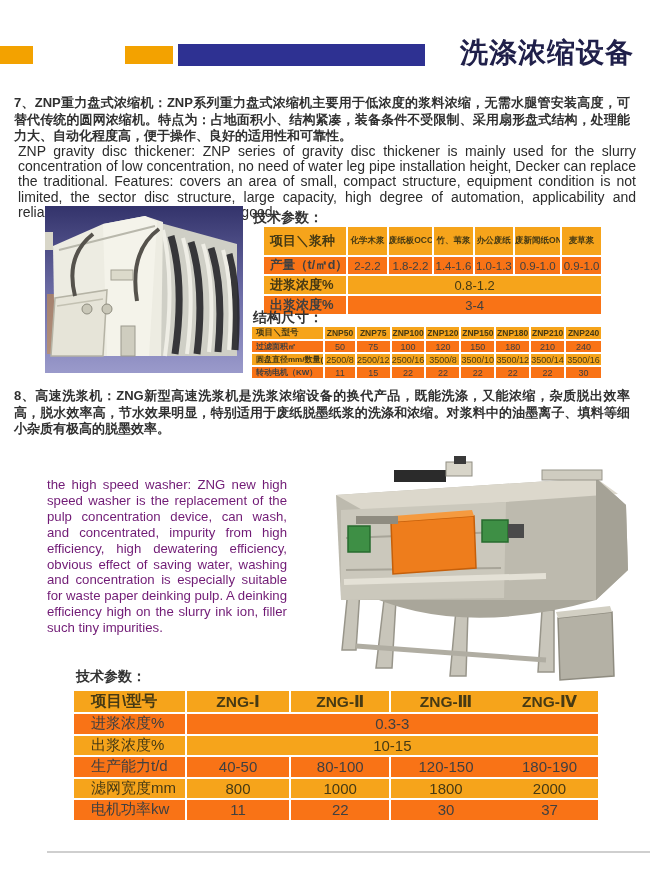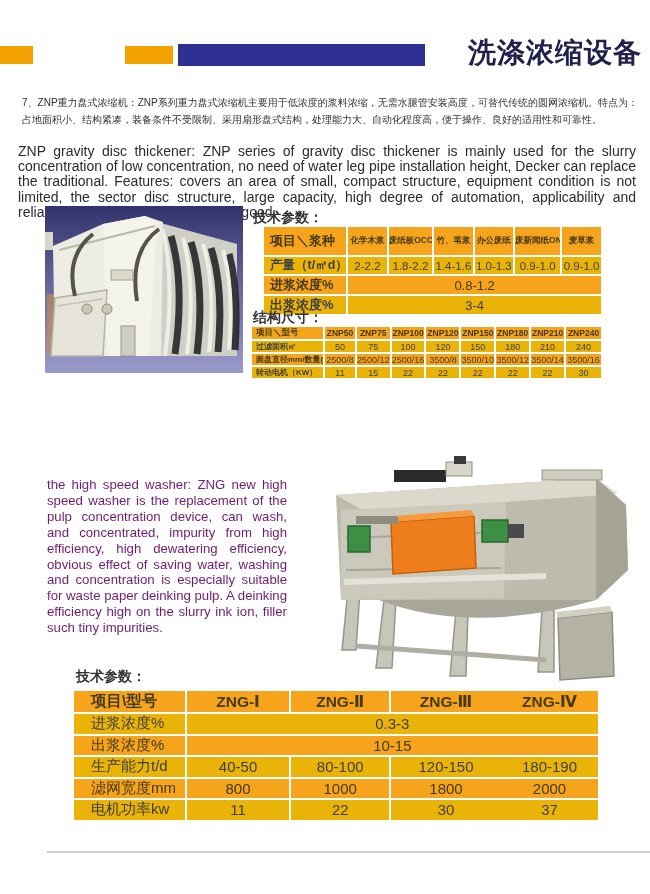--- a/index.html
+++ b/index.html
@@ -9,28 +9,28 @@
     position:relative; width:650px; height:894px; margin:0 auto;
     background:#ffffff; overflow:hidden; color:#3a3a3a;
   }
   
   .hbar { position:absolute; }
   .bar-orange { background:#F3A200; }
   .bar-blue   { background:#2E3192; }
   .logo-wrap { position:absolute; left:34px; top:34px; width:92px; height:62px; }
   .logo-wrap svg { display:block; }
   .page-title {
-    position:absolute; right:8px; top:34px; width:220px;
+    position:absolute; right:16px; top:34px; width:220px;
     font-size:28px; font-weight:bold; letter-spacing:1px;
     color:#20204A; text-align:right;
   }
   
   .para-cn {
-    position:absolute; left:22px; width:616px;
-    font-size:10px; line-height:16.5px; font-weight:400;
+    position:absolute; left:14px; width:616px;
+    font-size:13px; line-height:16.5px; font-weight:700;
     color:#303030; text-align:justify;
   }
   .para-en {
     position:absolute; left:18px; width:618px;
     font-size:14px; line-height:15.2px; font-weight:400;
     color:#2b2b2b; text-align:justify;
   }
   #sec7-cn { top:95px; }
   #sec7-en { top:144px; }
   #sec8-cn { top:388px; }
@@ -42,21 +42,21 @@
     position:absolute; font-size:14px; font-weight:600; color:#333;
   }
   #lbl-tech1   { left:253px; top:209px; }
   #lbl-struct  { left:253px; top:309px; }
   #lbl-tech2   { left:76px;  top:668px; }
   
   table { border-collapse:separate; border-spacing:0; table-layout:fixed; }
   td { border-bottom:2px solid #fff; vertical-align:middle; overflow:hidden; white-space:nowrap; }
   .gap { border-right:2px solid #fff; }
   .or { background:#F6A41B; color:#463a14; }
-  .gr { background:#eab308; color:#404040; }
+  .gr { background:#f97316; color:#404040; }
   .lab { padding-left:6px; text-align:left; }
   .ctr { text-align:center; }
 
   #tbl1 { position:absolute; left:252px; top:227px; width:349px;padding-left:12px; }
   #tbl1 .h-lab  { font-size:13px; font-weight:700; height:21px; }
   #tbl1 .h-col  { font-size:8.5px; font-weight:700; height:30px; text-align:center; }
   #tbl1 .v-row td { height:18px; font-size:11.5px; }
   #tbl1 .v-row .lab { font-size:12.5px; font-weight:600; }
   #tbl1 .s-row td { height:17px; font-size:13px; }
   #tbl1 .s-row .lab { font-weight:600; }
@@ -237,20 +237,21 @@
       <td class="gr gap">22</td>
       <td class="gr gap">22</td>
       <td class="gr gap">22</td>
       <td class="gr gap">22</td>
       <td class="gr gap">22</td>
       <td class="gr">30</td>
     </tr>
   </tbody>
     </table>
 
+  <div id="sec8-cn" class="para-cn">8、高速洗浆机：ZNG新型高速洗浆机是洗浆浓缩设备的换代产品，既能洗涤，又能浓缩，杂质脱出效率高，脱水效率高，节水效果明显，特别适用于废纸脱墨纸浆的洗涤和浓缩。对浆料中的油墨离子、填料等细小杂质有极高的脱墨效率。</div>
 
   <div class="para-en-left">the high speed washer: ZNG new high speed washer is the replacement of the pulp concentration device, can wash, and concentrated, impurity from high efficiency, high dewatering efficiency, obvious effect of saving water, washing and concentration is especially suitable for waste paper deinking pulp. A deinking efficiency high on the slurry ink ion, filler such tiny impurities.</div>
 
   <div id="fig2" class="figure">
     <svg viewBox="0 0 346 240" preserveAspectRatio="none">
       <rect width="346" height="240" fill="#ffffff"></rect>
 
       <g fill="#c8c5ba" stroke="#98958a" stroke-width="1.5">
         <polygon points="88,150 100,150 96,218 80,218"></polygon>
         <polygon points="160,160 172,160 170,226 154,226"></polygon>

